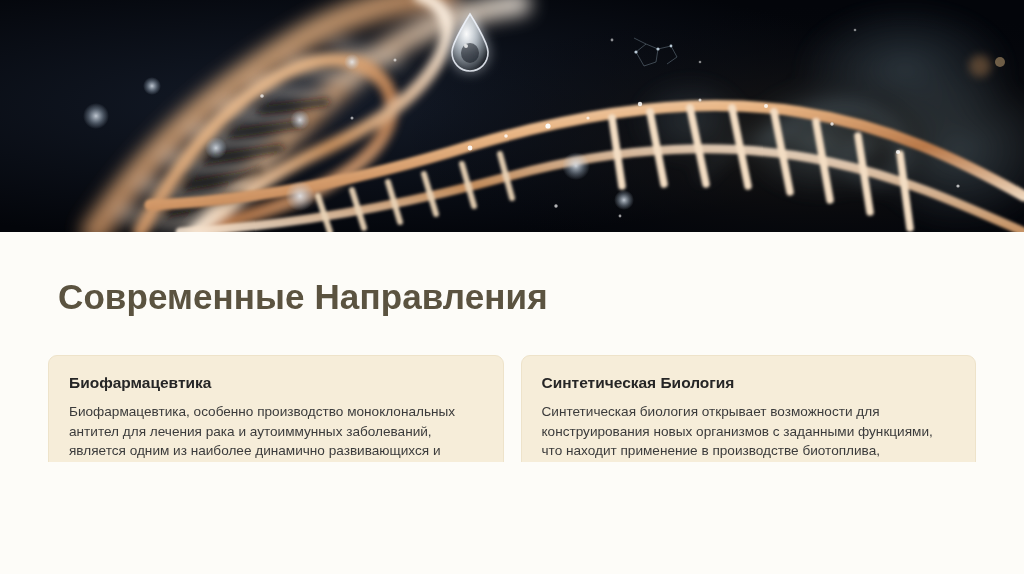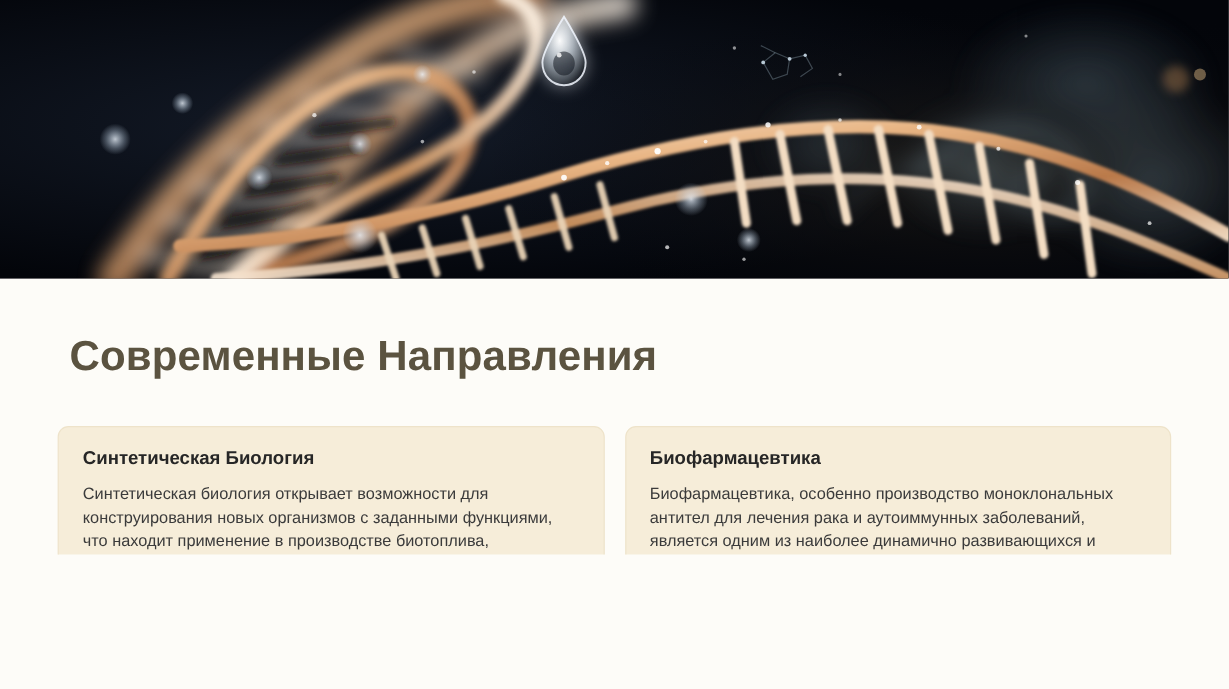--- a/index.html
+++ b/index.html
@@ -273,23 +273,23 @@
         <circle cx="671" cy="46" r="1.4" fill="#b9c9d6" stroke="none"></circle>
       </g>
     </svg>
   </div>
 
   <h1 class="section-title">Современные Направления</h1>
 
   <div class="cards">
 
     <div class="card">
+      <h2 class="card-title">Биофармацевтика</h2>
+      <p class="card-body">Биофармацевтика, особенно производство моноклональных антител для лечения рака и аутоиммунных заболеваний, является одним из наиболее динамично развивающихся и перспективных секторов современной биотехнологии.</p>
+    </div>
+
+    <div class="card">
       <h2 class="card-title">Синтетическая Биология</h2>
       <p class="card-body">Синтетическая биология открывает возможности для конструирования новых организмов с заданными функциями, что находит применение в производстве биотоплива, биоматериалов и разнообразных химических соединений.</p>
     </div>
 
-    <div class="card">
-      <h2 class="card-title">Биофармацевтика</h2>
-      <p class="card-body">Биофармацевтика, особенно производство моноклональных антител для лечения рака и аутоиммунных заболеваний, является одним из наиболее динамично развивающихся и перспективных секторов современной биотехнологии.</p>
-    </div>
-
   </div>
 </div>
 
 </body></html>

